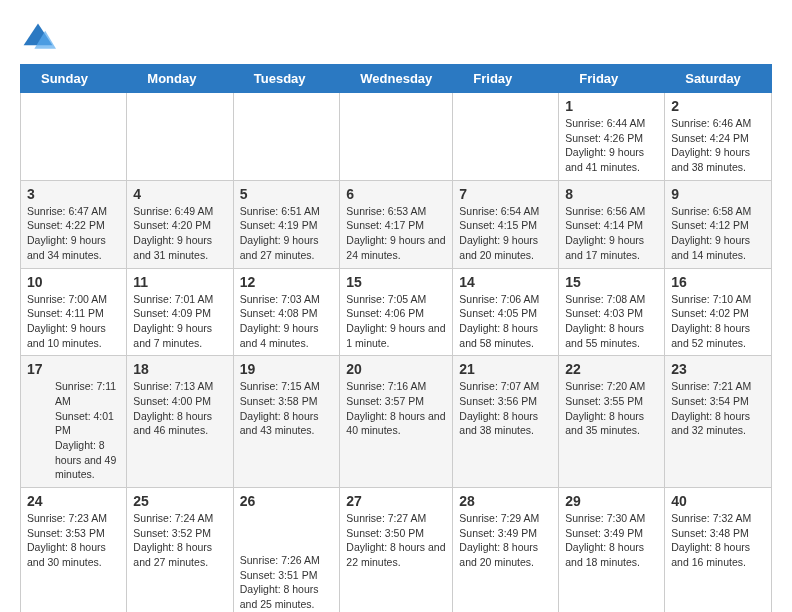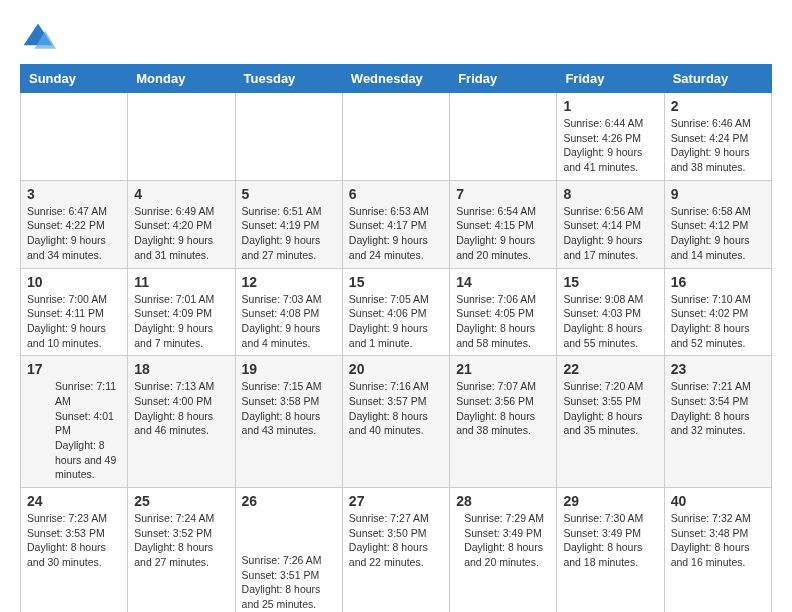--- a/index.html
+++ b/index.html
@@ -48,21 +48,21 @@
     }
     .calendar {
       width: 100%;
       border-collapse: collapse;
       margin-top: 8px;
     }
     .calendar th {
       background: #2b79c2;
       color: #fff;
       text-align: left;
-      padding: 6px 8px;
+      padding: 6px 20px;
       font-size: 13px;
       font-weight: bold;
       border: 1px solid #2b79c2;
     }
     .calendar td {
       vertical-align: top;
       border: 1px solid #ccc;
       padding: 5px 6px;
       width: 14.28%;
       min-height: 80px;
@@ -213,21 +213,21 @@
 Daylight: 9 hours and 1 minute.</div>
         </td>
         <td>
           <span class="day-num">14</span>
           <div class="day-info" style="white-space: pre-line;">Sunrise: 7:06 AM
 Sunset: 4:05 PM
 Daylight: 8 hours and 58 minutes.</div>
         </td>
         <td>
           <span class="day-num">15</span>
-          <div class="day-info" style="white-space: pre-line;">Sunrise: 9:08 AM
+          <div class="day-info" style="white-space: pre-line;">Sunrise: 7:08 AM
 Sunset: 4:03 PM
 Daylight: 8 hours and 55 minutes.</div>
         </td>
         <td>
           <span class="day-num">16</span>
           <div class="day-info" style="white-space: pre-line;">Sunrise: 7:10 AM
 Sunset: 4:02 PM
 Daylight: 8 hours and 52 minutes.</div>
         </td>
       </tr>
@@ -295,21 +295,21 @@
 Daylight: 8 hours and 25 minutes.</div>
         </td>
         <td>
           <span class="day-num">27</span>
           <div class="day-info" style="white-space: pre-line;">Sunrise: 7:27 AM
 Sunset: 3:50 PM
 Daylight: 8 hours and 22 minutes.</div>
         </td>
         <td>
           <span class="day-num">28</span>
-          <div class="day-info" style="white-space: pre-line; margin-left: 8px;">Sunrise: 7:29 AM
+          <div class="day-info" style="white-space: pre-line;">Sunrise: 7:29 AM
 Sunset: 3:49 PM
 Daylight: 8 hours and 20 minutes.</div>
         </td>
         <td>
           <span class="day-num">29</span>
           <div class="day-info" style="white-space: pre-line;">Sunrise: 7:30 AM
 Sunset: 3:49 PM
 Daylight: 8 hours and 18 minutes.</div>
         </td>
         <td>

